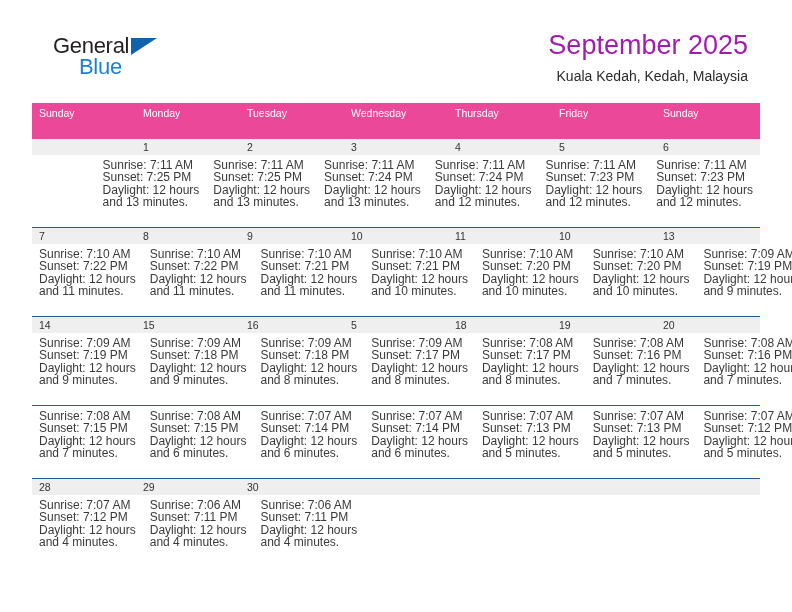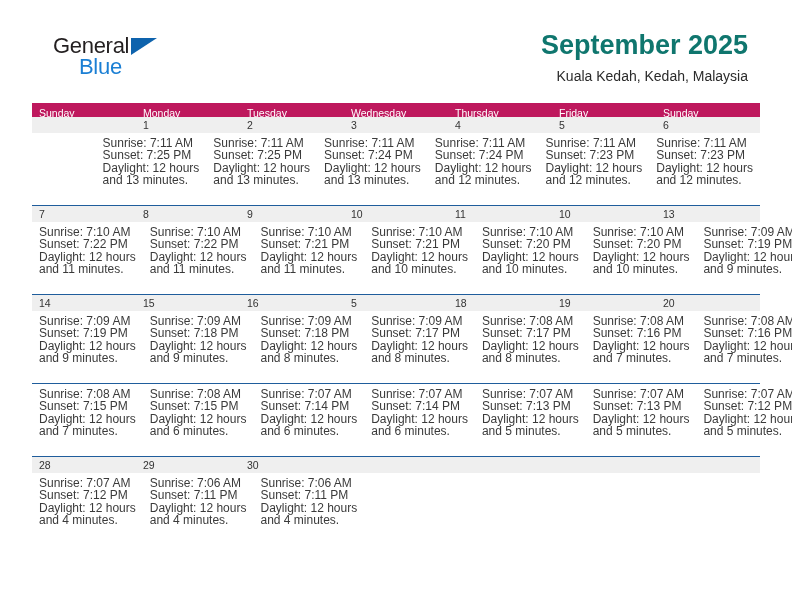--- a/index.html
+++ b/index.html
@@ -67,45 +67,45 @@
   }
 
   .title-block {
     position: absolute;
     right: 0;
     top: 0;
     text-align: right;
   }
   .cal-title {
     font-size: 27px;
-    color: #0f766e;
+    color: #a21caf;
     line-height: 34px;
     white-space: nowrap;
-    font-weight: bold;
+    font-weight: normal;
   }
   .cal-subtitle {
     font-size: 14px;
     color: #2b2b2b;
     line-height: 20px;
     margin-top: 4px;
     white-space: nowrap;
   }
 
   
   .calendar {
     position: absolute;
     left: 32px;
     top: 103px;
     width: 728px;
   }
 
   .weekdays {
     display: flex;
-    background: #be185d;
-    height: 14px;
+    background: #ec4899;
+    height: 36px;
   }
   .weekday {
     flex: 1 1 0;
     color: #ffffff;
     font-size: 10.5px;
     line-height: 21px;
     padding-left: 7px;
     box-sizing: border-box;
     overflow: hidden;
     white-space: nowrap;

